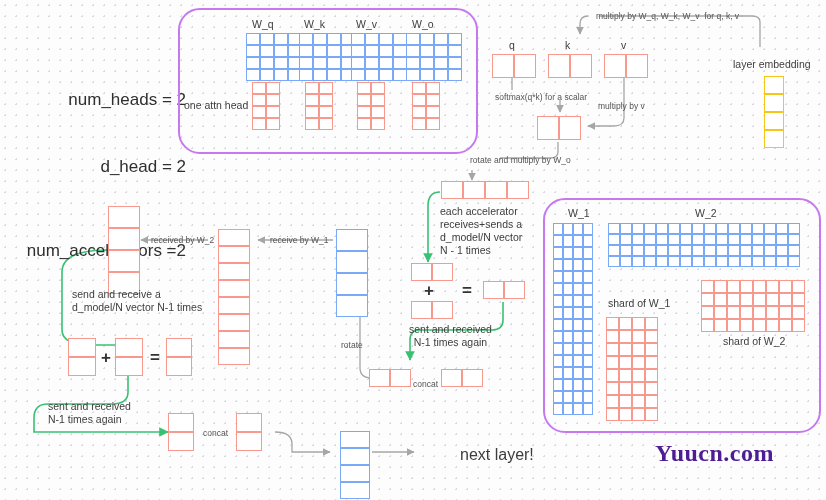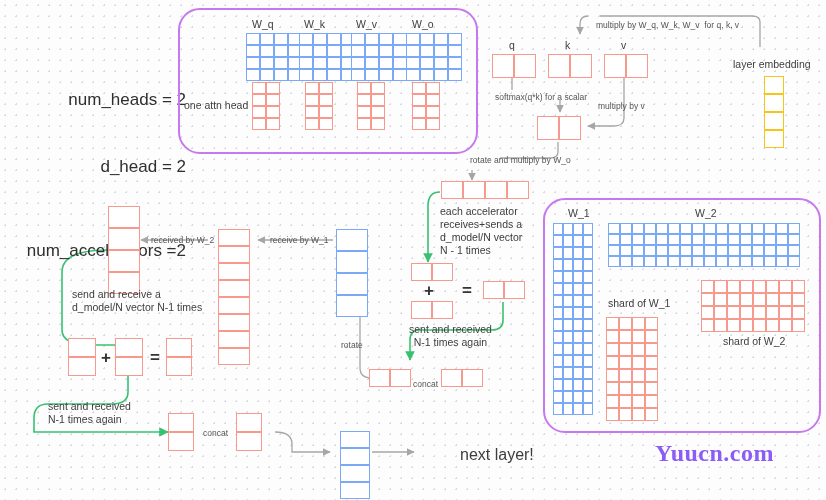--- a/index.html
+++ b/index.html
@@ -21,21 +21,21 @@
   .groupbox{position:absolute;border:2px solid #c778ee;border-radius:22px;background:transparent;}
 
   
   .grid{position:absolute;display:grid;}
   .cell{box-sizing:border-box;}
   .blue .cell{border:1.6px solid #7aaaf7;background:#ffffff;}
   .red .cell{border:1.6px solid #f8998e;background:#ffffff;}
   .gold .cell{border:1.8px solid #f5c518;background:#ffffff;}
 
   svg.overlay{position:absolute;left:0;top:0;width:826px;height:500px;pointer-events:none;}
-  .wm{position:absolute;font-family:"Liberation Serif", serif;font-size:24px;color:#8b5cf6;font-weight:700;letter-spacing:.5px;}
+  .wm{position:absolute;font-family:"Liberation Serif", serif;font-size:24px;color:#4c1d95;font-weight:700;letter-spacing:.5px;}
   .opsym{position:absolute;font-size:17px;color:#333;font-weight:600;}
   .center{text-align:center;}
 </style>
 </head>
 <body>
 
 <svg class="overlay">
   <defs>
     <marker id="agray" markerWidth="7" markerHeight="7" refX="5.5" refY="3" orient="auto">
       <path d="M0,0 L6,3 L0,6 z" fill="#a6a6a6"></path>
@@ -198,21 +198,21 @@
     <div class="cell"></div>
     <div class="cell"></div>
     <div class="cell"></div>
     <div class="cell"></div>
     <div class="cell"></div>
     <div class="cell"></div>
     <div class="cell"></div>
     <div class="cell"></div>
   </div>
 
-<div class="txt lbl-sm" style="left:596px;top:20px;">multiply by W_q, W_k, W_v  for q, k, v</div>
+<div class="txt lbl-sm" style="left:596px;top:11px;">multiply by W_q, W_k, W_v  for q, k, v</div>
 
 <div class="txt lbl-md" style="left:509px;top:39px;">q</div>
 <div class="grid red" style="left:492px;top:54px;grid-template-columns:repeat(2,22px);grid-template-rows:repeat(1,24px);">
     <div class="cell"></div>
     <div class="cell"></div>
   </div>
 
 <div class="txt lbl-md" style="left:565px;top:39px;">k</div>
 <div class="grid red" style="left:548px;top:54px;grid-template-columns:repeat(2,22px);grid-template-rows:repeat(1,24px);">
     <div class="cell"></div>

